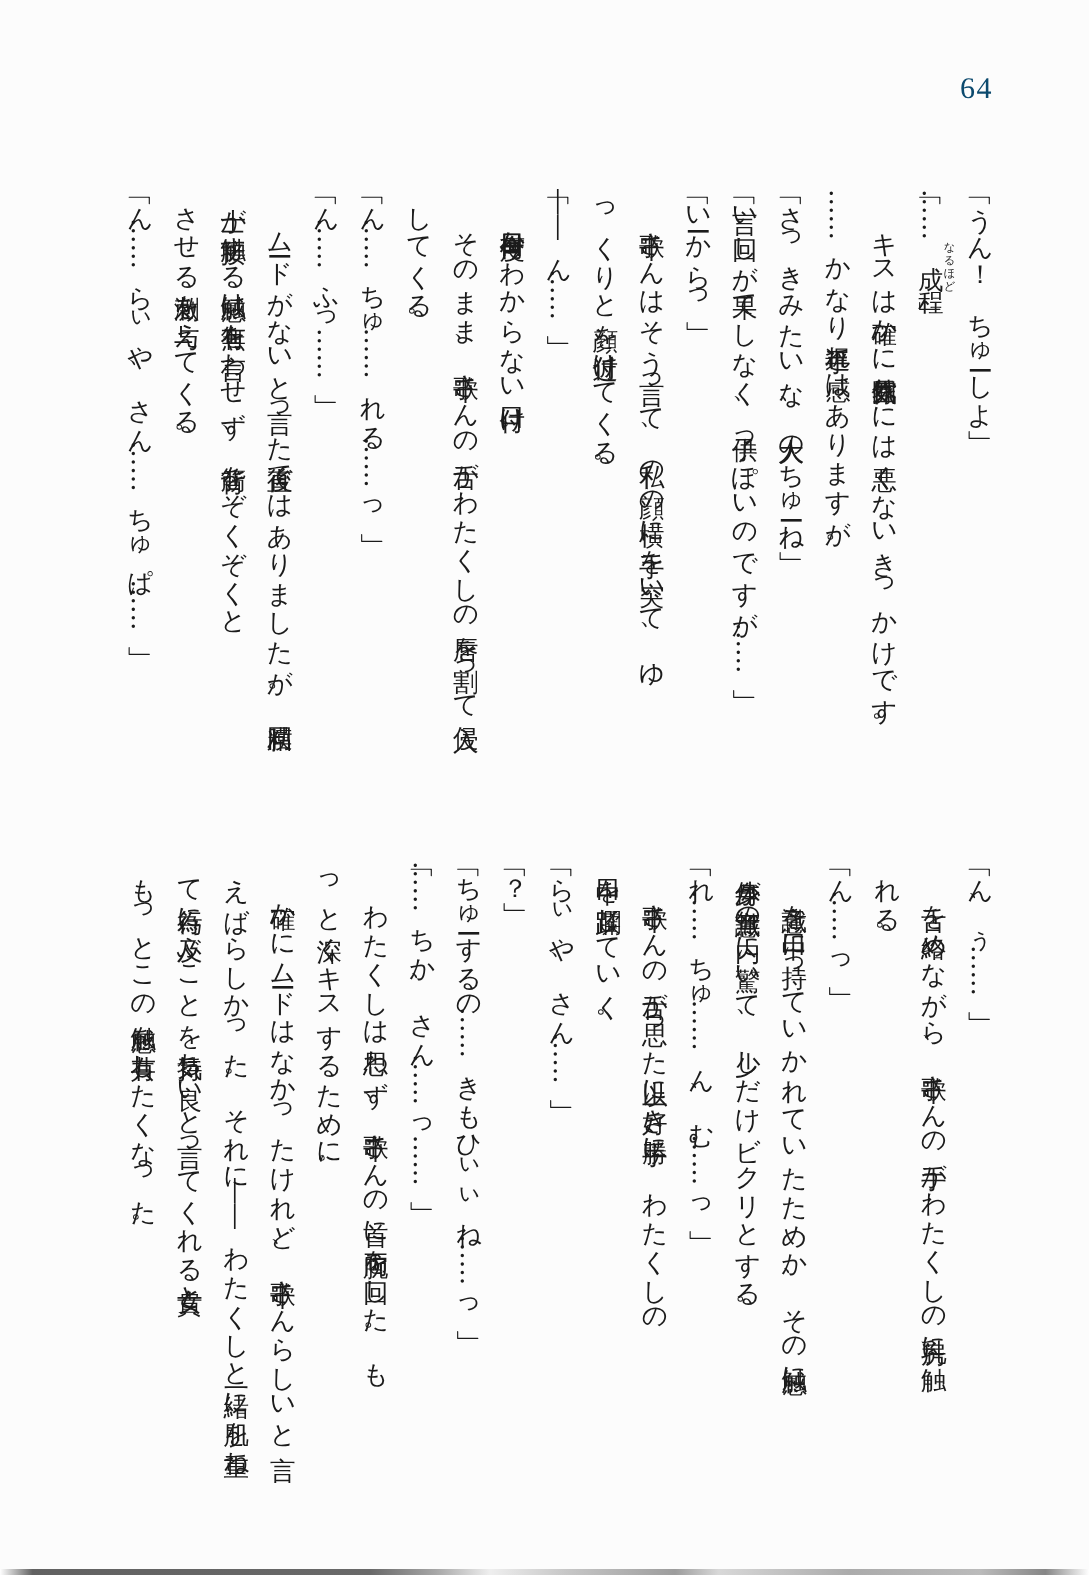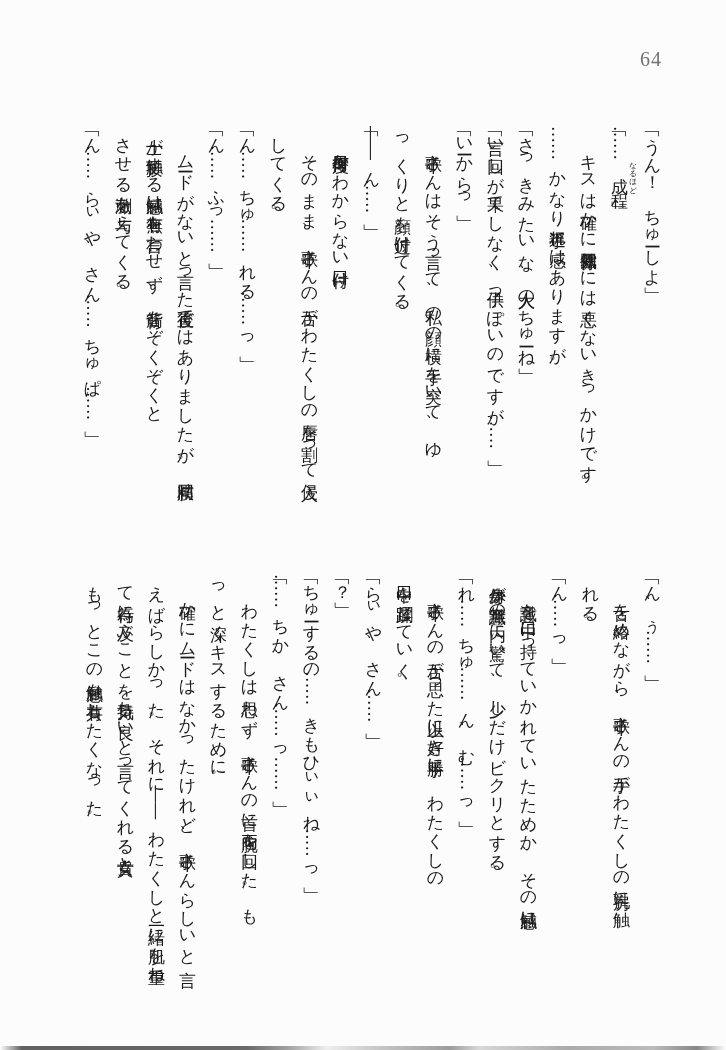--- a/index.html
+++ b/index.html
@@ -13,21 +13,21 @@
     height: 1050px;
     background: #fcfcfc;
     overflow: hidden;
     font-family: "DejaVu Serif", "Liberation Serif", serif;
   }
   .page-number {
     position: absolute;
     top: 48px;
     left: 640px;
     font-size: 20px;
-    color: #737373;
+    color: #0c4a6e;
     letter-spacing: 1px;
     font-family: "Liberation Serif", "DejaVu Serif", serif;
   }
   .text-block {
     position: absolute;
     right: 58px;
     height: 430px;
     writing-mode: vertical-rl;
     text-orientation: mixed;
     font-size: 17px;

